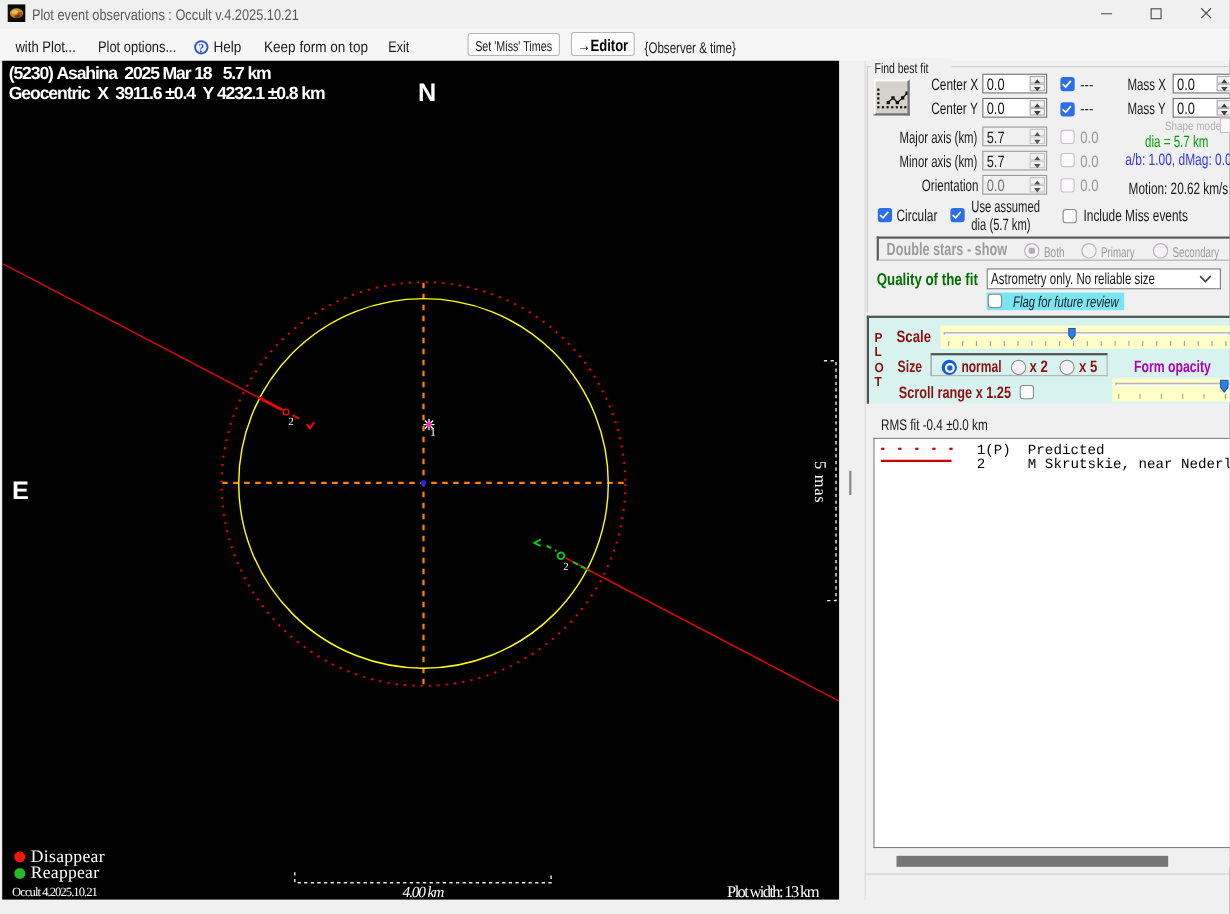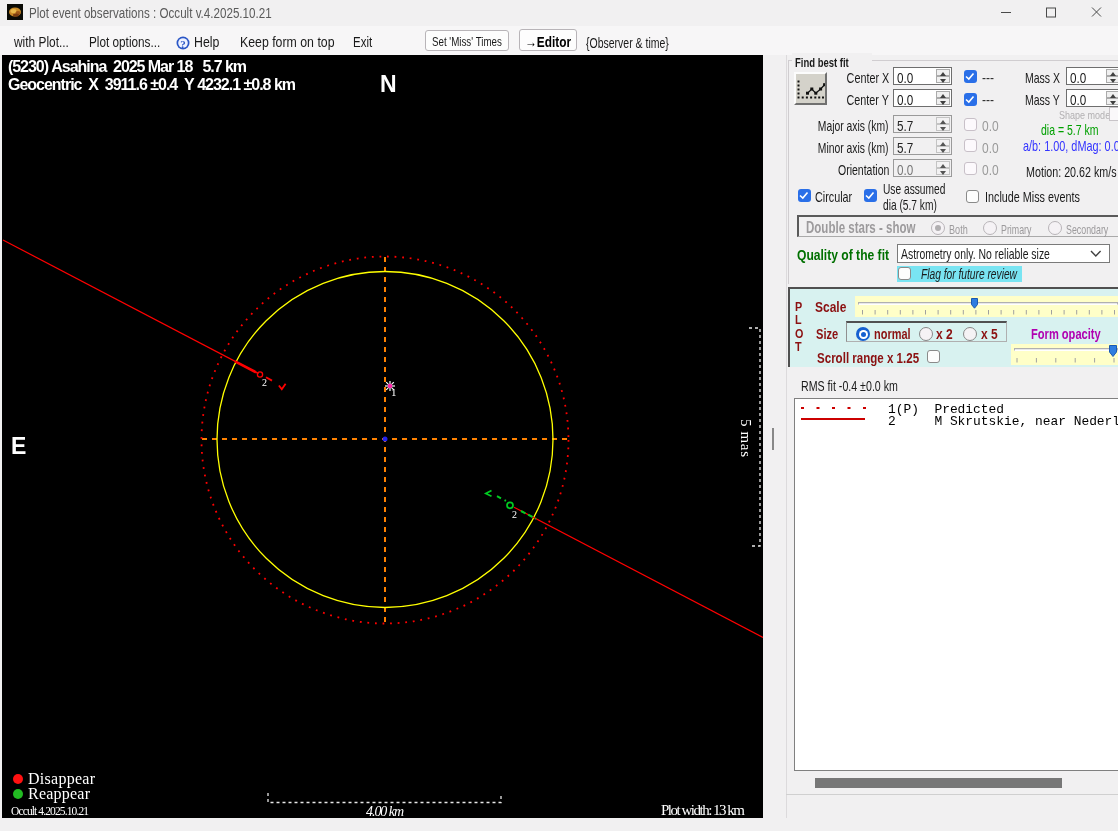--- a/index.html
+++ b/index.html
@@ -104,21 +104,21 @@
 <text x="28" y="728.5" font-size="16" fill="#fff" font-family="Liberation Serif,serif" textLength="67">Disappear</text>
 <circle cx="18" cy="739" r="5" fill="#22bb22"></circle>
 <text x="28" y="743.5" font-size="16" fill="#fff" font-family="Liberation Serif,serif" textLength="62">Reappear</text>
 <text x="11" y="759.5" font-size="11.5" fill="#fff" font-family="Liberation Serif,serif" textLength="78">Occult 4.2025.10.21</text>
 <text x="745" y="760" font-size="15" fill="#fff" font-family="Liberation Serif,serif" text-anchor="end" textLength="84">Plot width: 13 km</text>
 </svg>
 <div class="abs" style="left:772px;top:428px;width:2px;height:22px;background:#888;"></div>
 <div class="abs" style="left:786px;top:55px;width:1px;height:763px;background:#dcdadc;"></div>
 <div class="abs" style="left:788px;top:60px;width:330px;height:1px;background:#d0cdd0;"></div>
 <div class="abs" style="left:788px;top:60px;width:1px;height:224px;background:#d0cdd0;"></div>
-<div class="abs" style="left:792px;top:53px;background:#f1f0f1;padding:0 3px;font-weight:bold;"><span class="lbl" style="position:static;font-size:13px;color:#1a1a1a;display:inline-block;transform:scaleX(0.73);transform-origin:0 0;">Find best fit</span></div>
+<div class="abs" style="left:792px;top:53px;background:#f1f0f1;padding:0 3px;"><span class="lbl" style="position:static;font-size:13px;color:#1a1a1a;display:inline-block;transform:scaleX(0.73);transform-origin:0 0;">Find best fit</span></div>
 <div class="abs" style="left:794px;top:72px;width:33px;height:33px;background:#d4d2ca;border-top:2px solid #fcfcfc;border-left:2px solid #fcfcfc;border-right:2px solid #707070;border-bottom:2px solid #707070;box-sizing:border-box;">
 <svg width="29" height="29">
 <g fill="#101010">
 <rect x="1.5" y="6.5" width="2" height="2"></rect>
         <rect x="1.5" y="10.5" width="2" height="2"></rect>
         <rect x="1.5" y="14.5" width="2" height="2"></rect>
         <rect x="1.5" y="18.5" width="2" height="2"></rect>
         <rect x="1.5" y="22.5" width="2" height="2"></rect>
 <rect x="5.7" y="22.5" width="2" height="2"></rect>
         <rect x="9.9" y="22.5" width="2" height="2"></rect>

